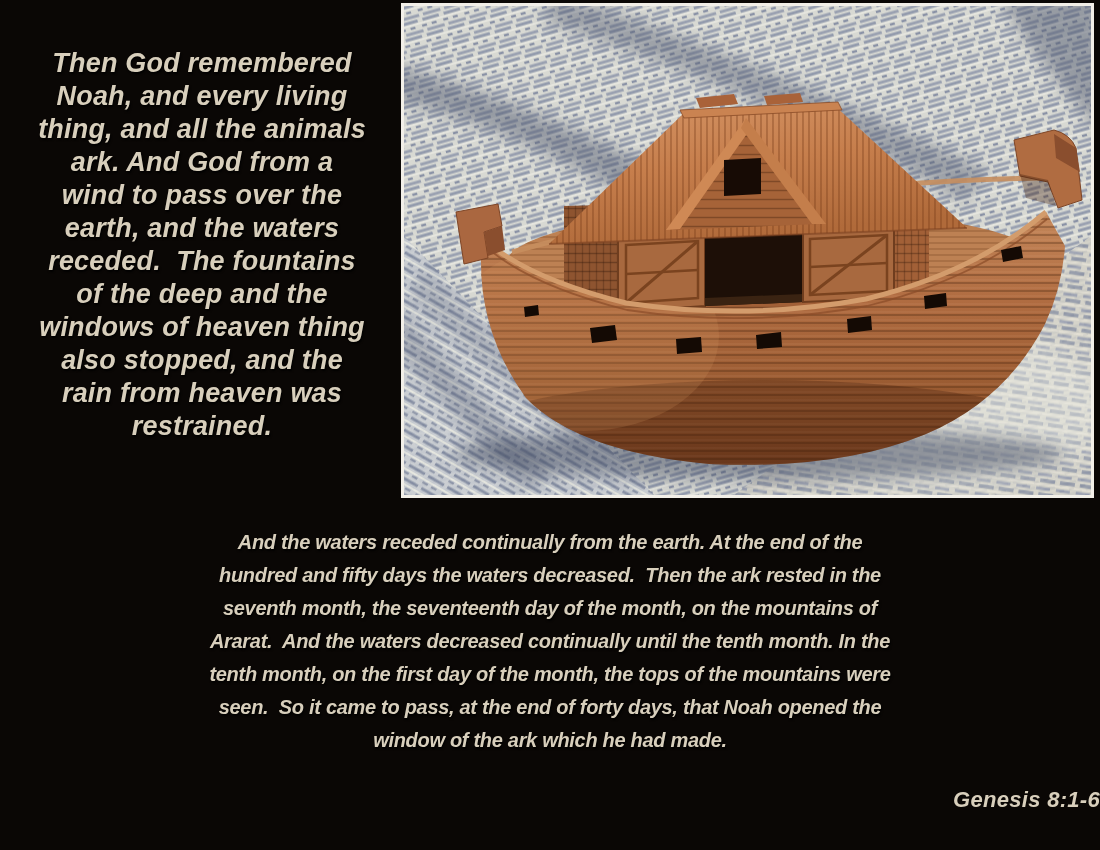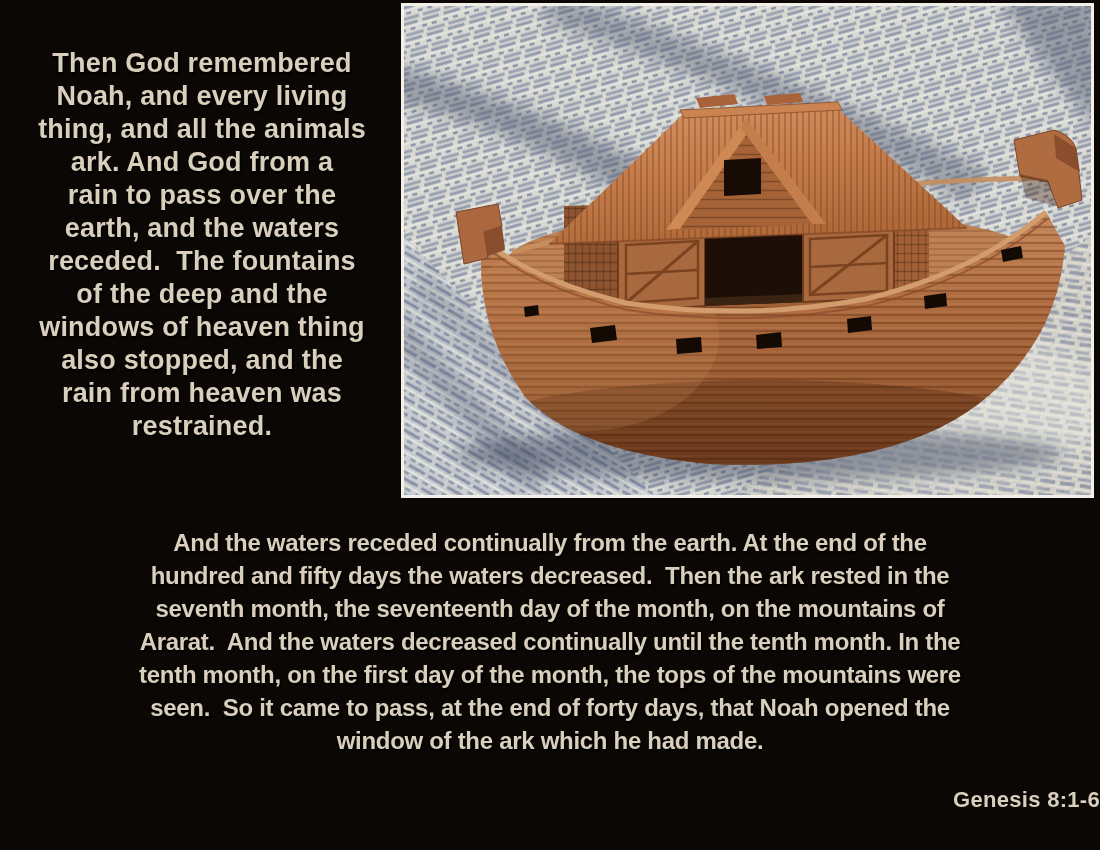--- a/index.html
+++ b/index.html
@@ -1,36 +1,36 @@
 <!DOCTYPE html>
 <html><head>
 <meta charset="utf-8">
 <style>
   html,body{margin:0;padding:0;}
   body{
     width:1100px;height:850px;position:relative;overflow:hidden;
     background:#0a0705;
     font-family:"Liberation Sans", sans-serif;
   }
-  .stage{position:absolute;inset:0;background:#0a0705;}
+  .stage{position:absolute;inset:0;background:#0a0705;font-style:italic;}
 
   
   .verse-left{
     position:absolute;left:4px;top:47px;width:396px;
     text-align:center;color:#d8cfbc;font-weight:bold;
     font-size:27px;line-height:33px;letter-spacing:0.2px;
     text-shadow:1px 2px 2px rgba(0,0,0,0.9);
   }
   .verse-left .vline{white-space:pre;}
 
   
   .verse-bottom{
     position:absolute;left:0;top:526px;width:1100px;
     text-align:center;color:#d8cfbc;font-weight:bold;
-    font-size:24px;line-height:33px;letter-spacing:-0.3px;
+    font-size:20px;line-height:33px;letter-spacing:-0.3px;
     text-shadow:1px 2px 2px rgba(0,0,0,0.9);
   }
   .verse-bottom .vline{white-space:pre;}
 
   .reference{
     position:absolute;left:0;top:787px;width:1100px;
     text-align:right;color:#d8cfbc;font-weight:bold;
     font-size:22px;letter-spacing:0.3px;
   }
 
@@ -45,21 +45,21 @@
 </head>
 <body>
 
 <div class="stage">
 
   <div class="verse-left">
     <div class="vline">Then God remembered</div>
     <div class="vline">Noah, and every living</div>
     <div class="vline">thing, and all the animals</div>
     <div class="vline">ark. And God from a</div>
-    <div class="vline">rain to pass over the</div>
+    <div class="vline">wind to pass over the</div>
     <div class="vline">earth, and the waters</div>
     <div class="vline">receded.  The fountains</div>
     <div class="vline">of the deep and the</div>
     <div class="vline">windows of heaven thing</div>
     <div class="vline">also stopped, and the</div>
     <div class="vline">rain from heaven was</div>
     <div class="vline">restrained.</div>
   </div>
 
   <figure class="photo-frame" aria-label="Terracotta toy Noah's ark model with barn-style cabin sitting on rippled blue and white fabric">

